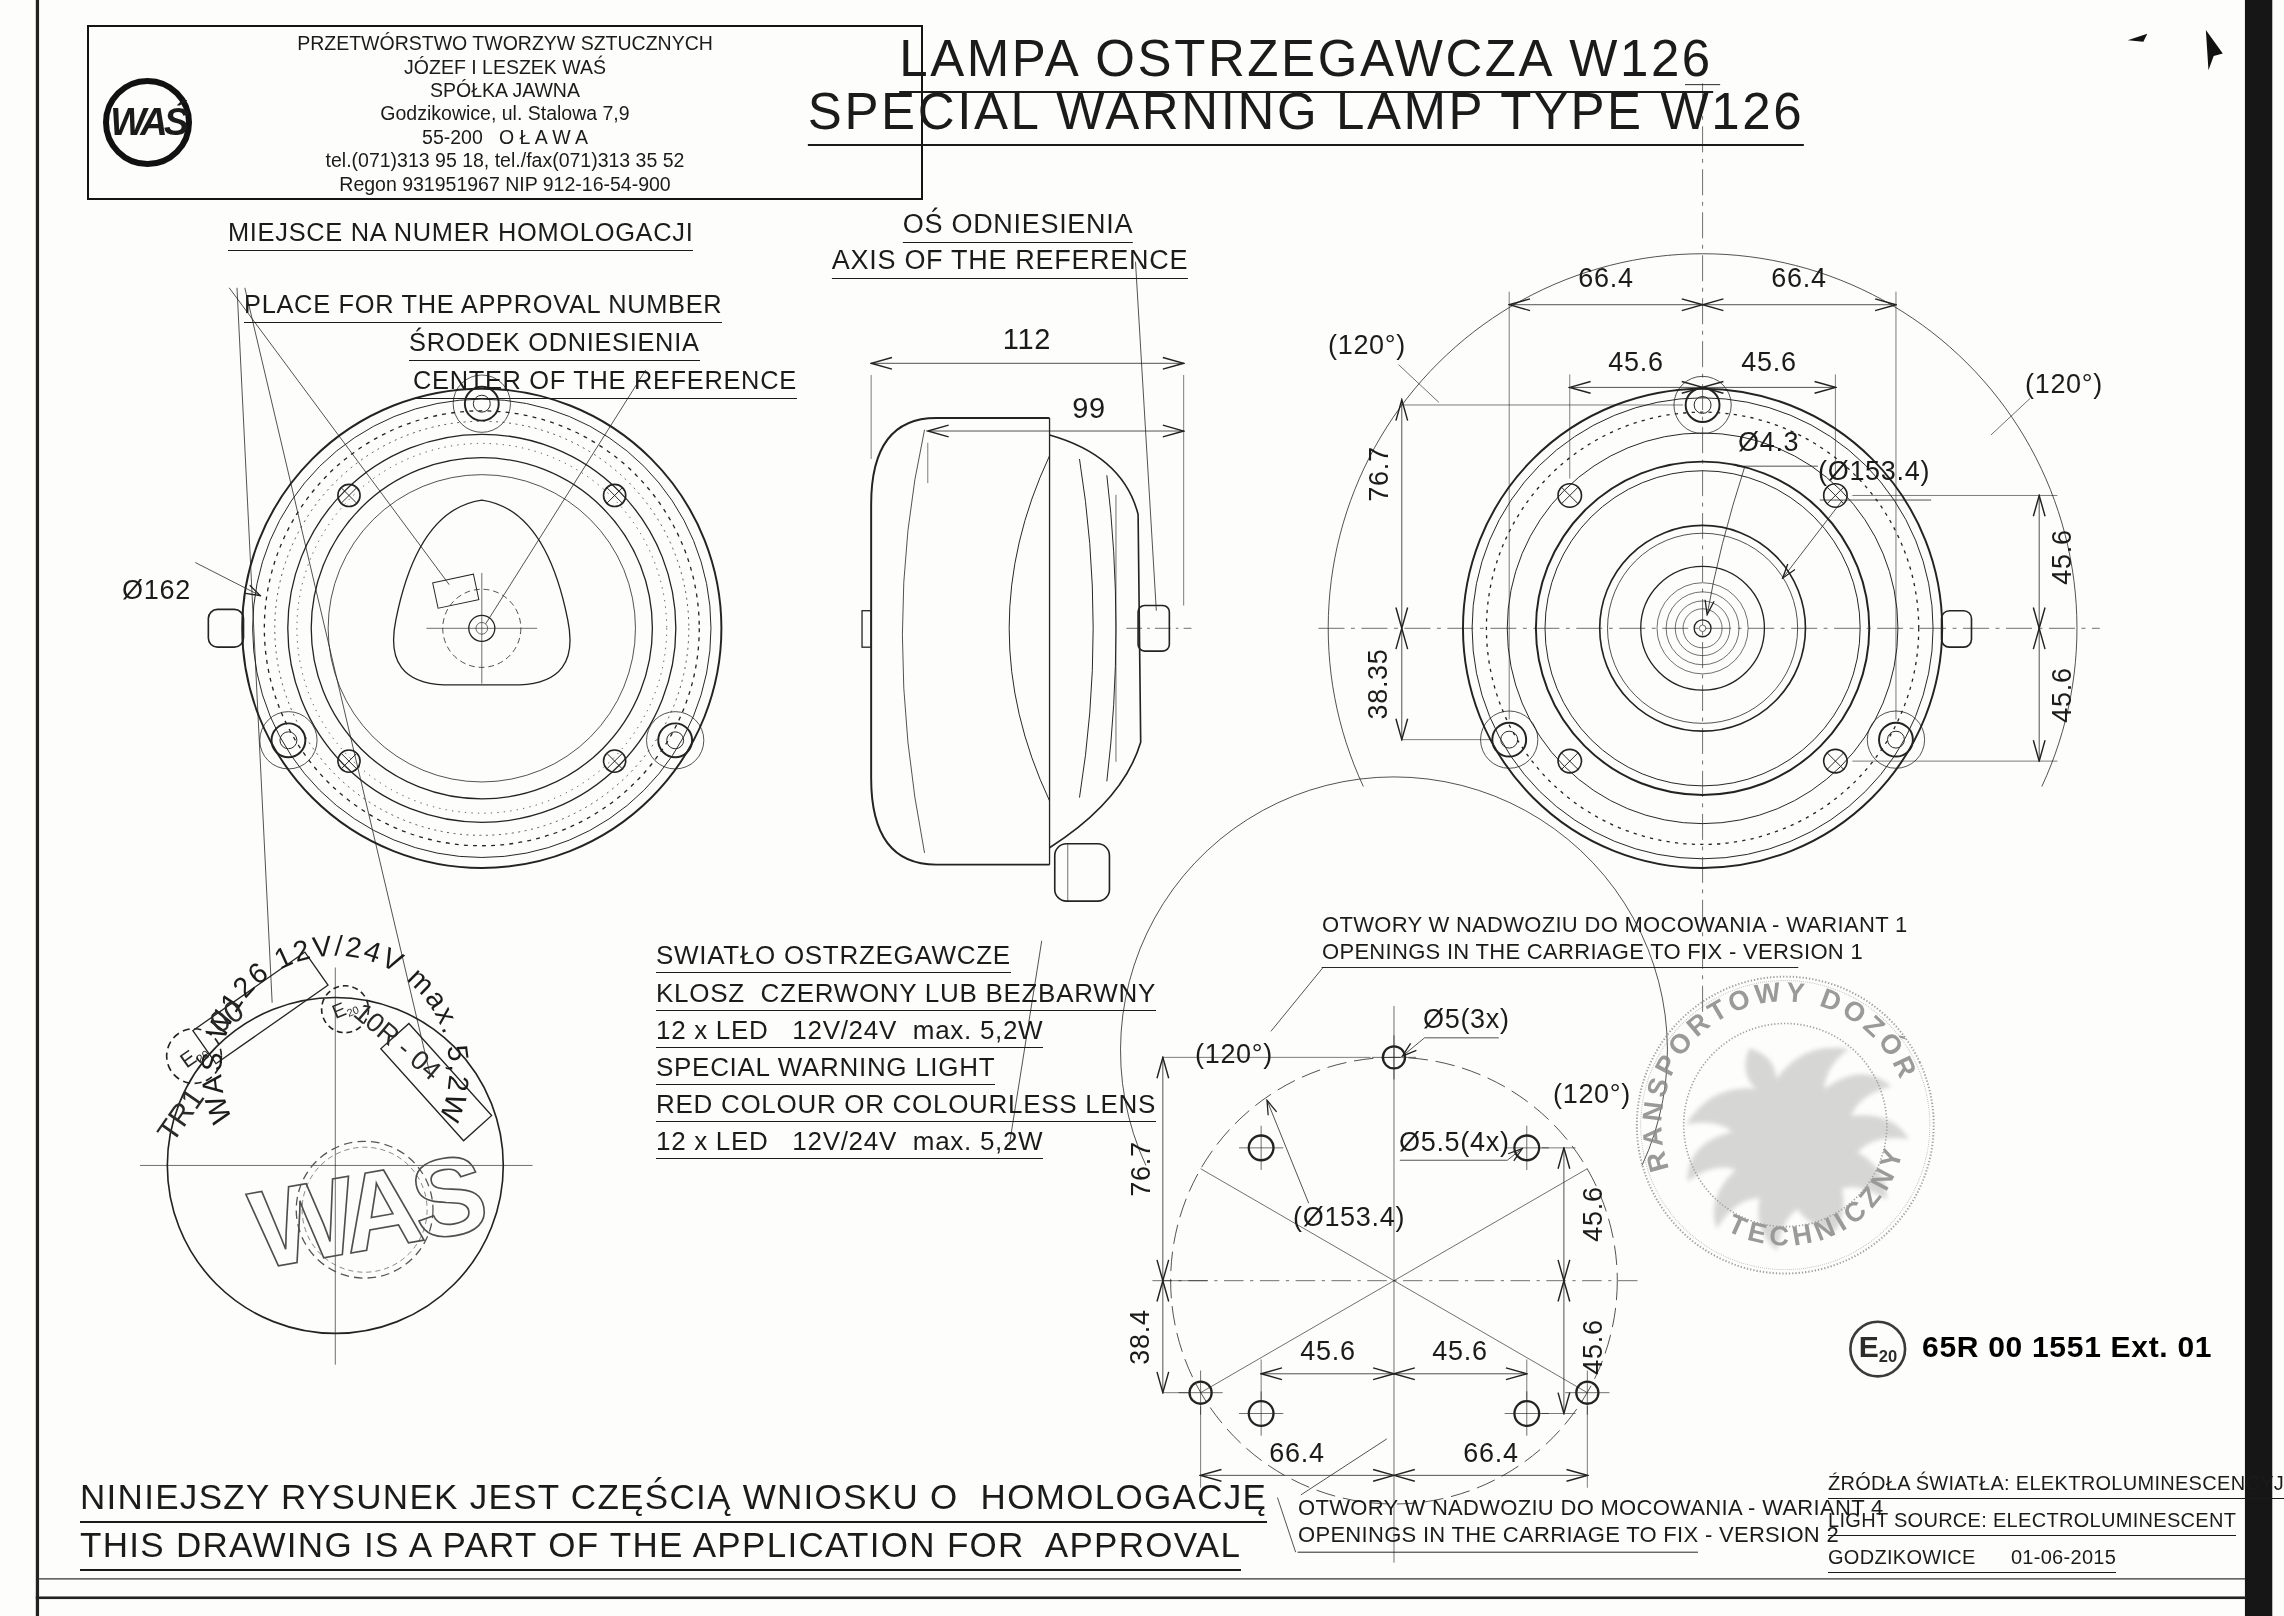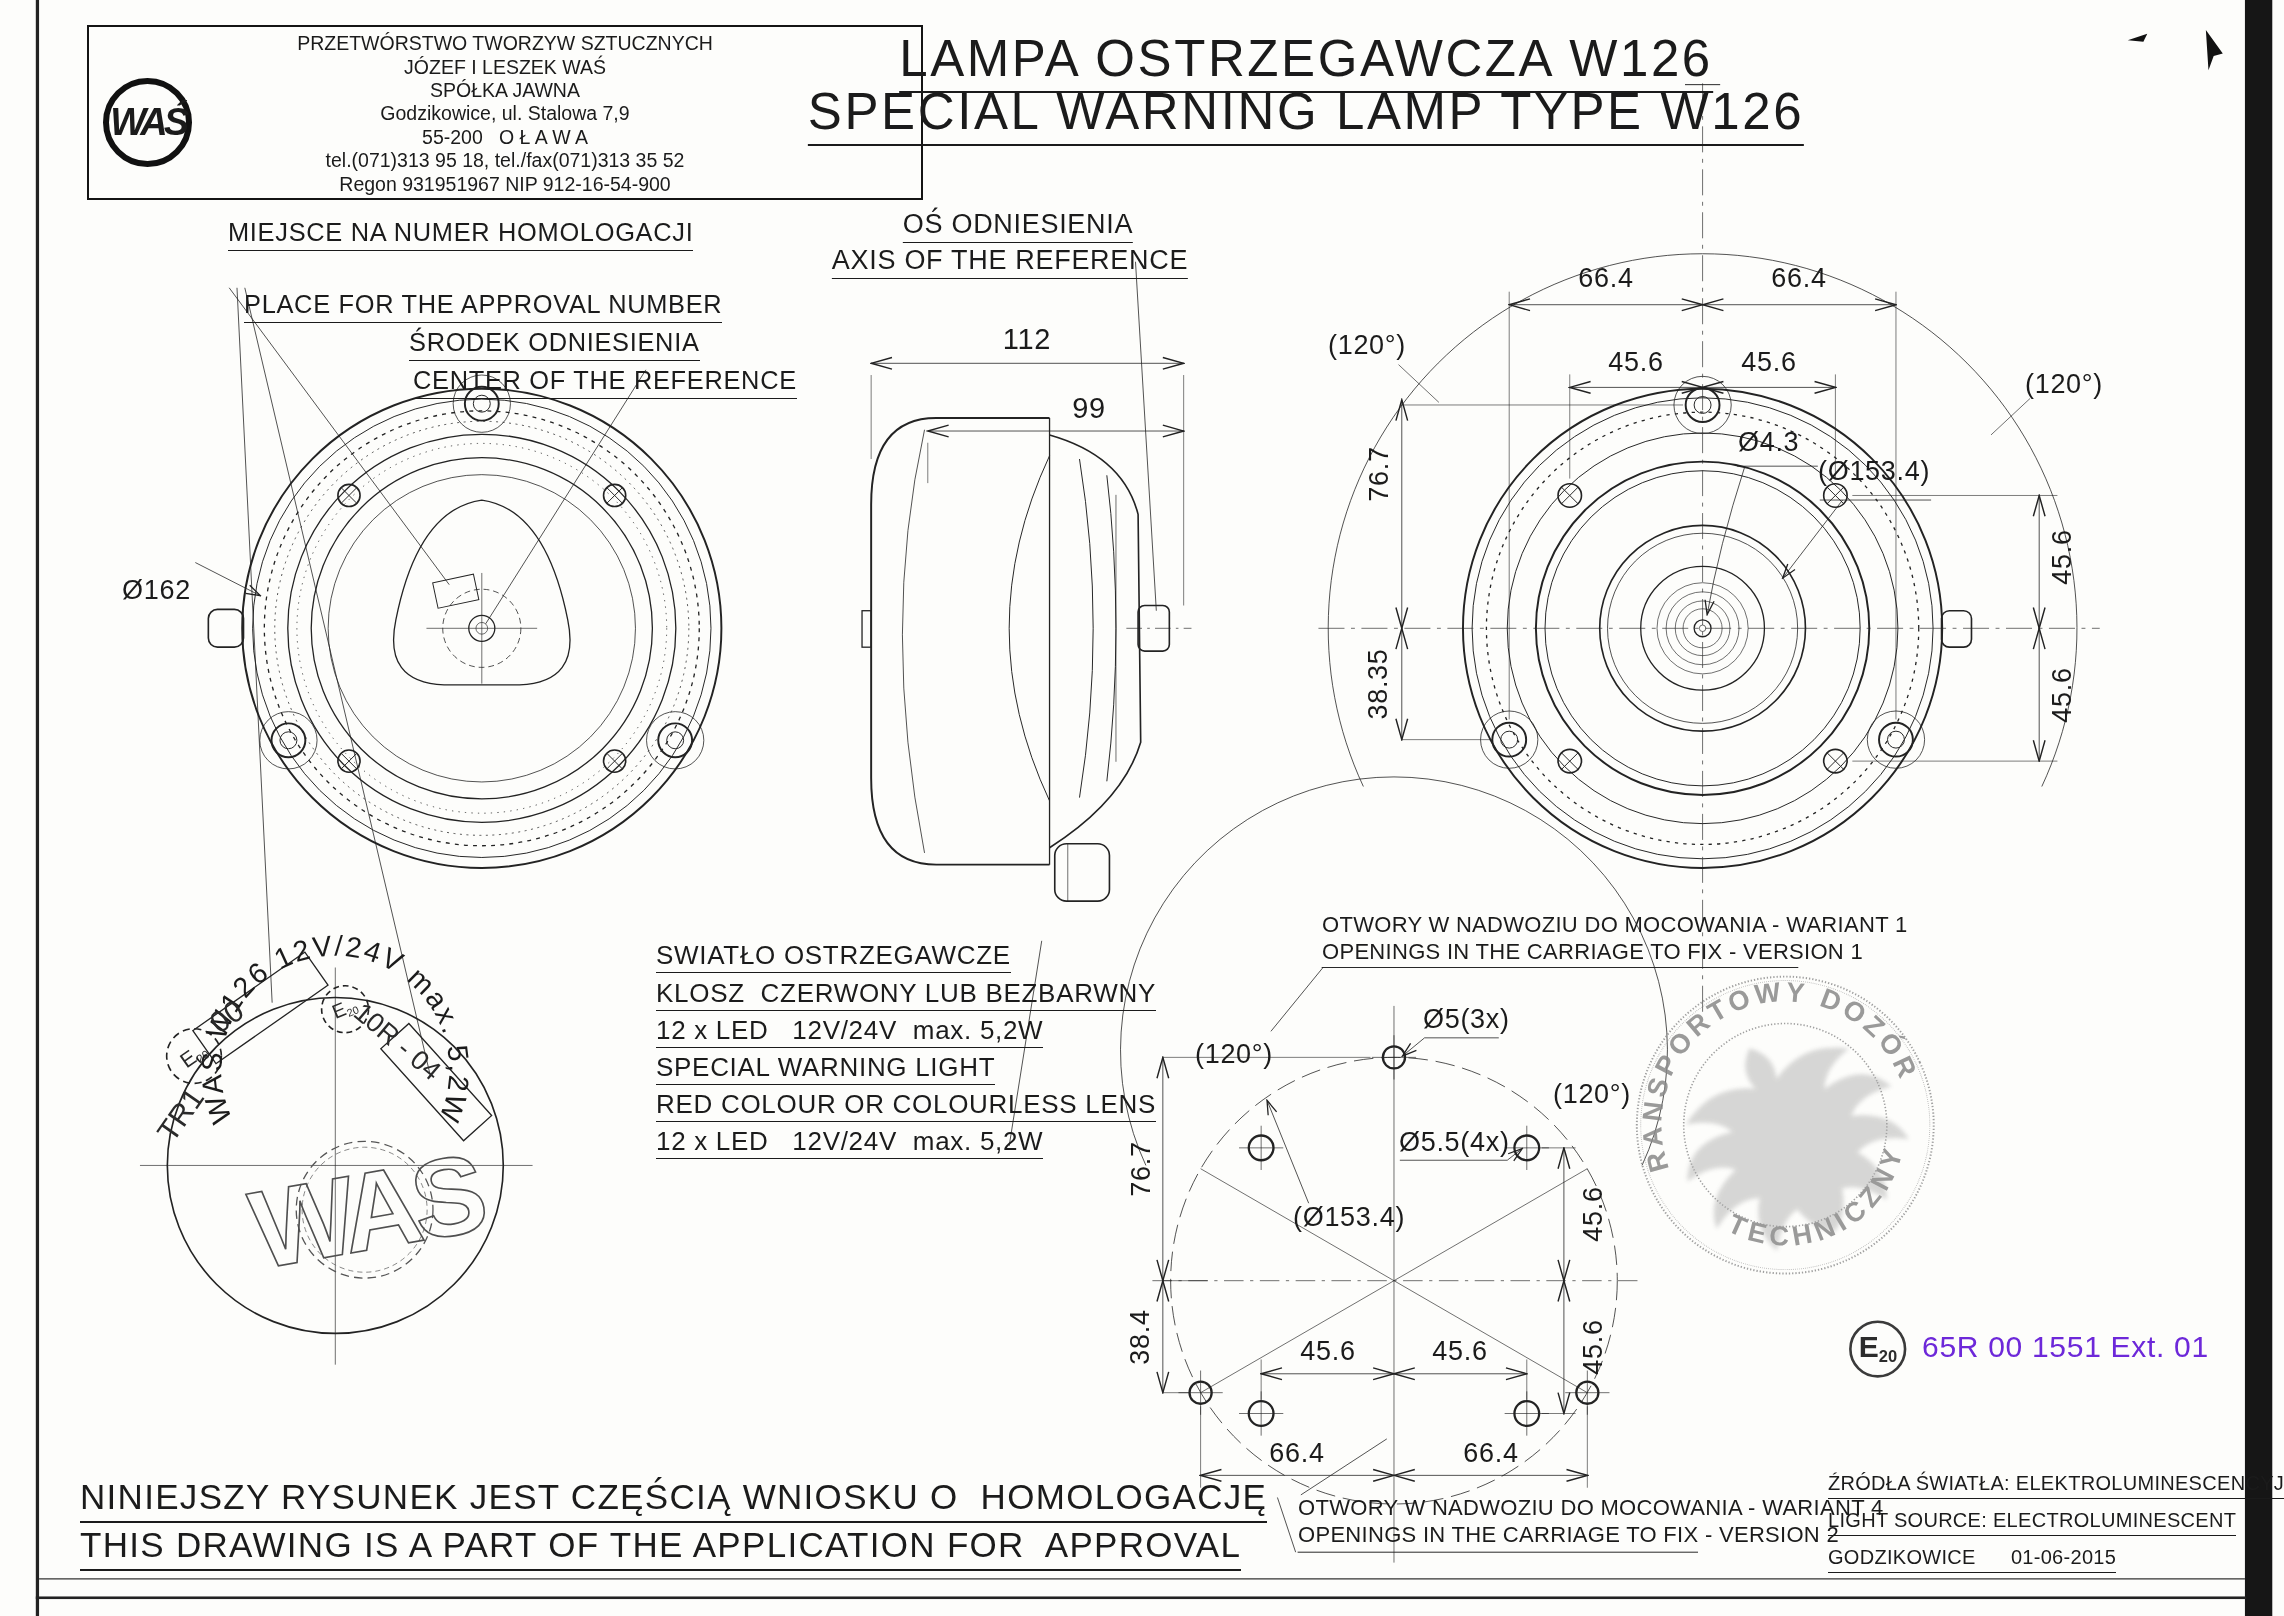--- a/index.html
+++ b/index.html
@@ -17,21 +17,21 @@
   #companyBox{position:absolute;left:87px;top:25px;width:832px;height:171px;border:2px solid #141414;}
   #companyBox .ln{position:relative;text-align:center;font-size:19.5px;line-height:23.4px;white-space:pre;}
   #logoCircle{position:absolute;left:14.3px;top:51px;width:77px;height:77px;border:6.5px solid #111;
               border-radius:50%;display:flex;align-items:center;justify-content:center;
               font-weight:bold;font-size:38px;letter-spacing:-3.9px;font-style:italic;}
   .title{font-size:51px;letter-spacing:2.6px;}
   .stmt{font-size:35px;letter-spacing:1.3px;}
   .src{font-size:20px;letter-spacing:0.3px;}
   .var{font-size:22px;letter-spacing:0.3px;}
   .warn{font-size:26px;letter-spacing:0.7px;}
-  .badge-num{font-size:30px;font-weight:normal;color:#6d28d9;letter-spacing:0.7px;}
+  .badge-num{font-size:30px;font-weight:bold;color:#000000;letter-spacing:0.7px;}
   .sub{font-size:0.55em;vertical-align:-0.3em;}
   .mk{color:#2a2a2a;}
 </style>
 </head>
 <body>
 
 <div id="page">
 
 <svg width="2284" height="1616" viewBox="0 0 3508 2482">
   <defs>

